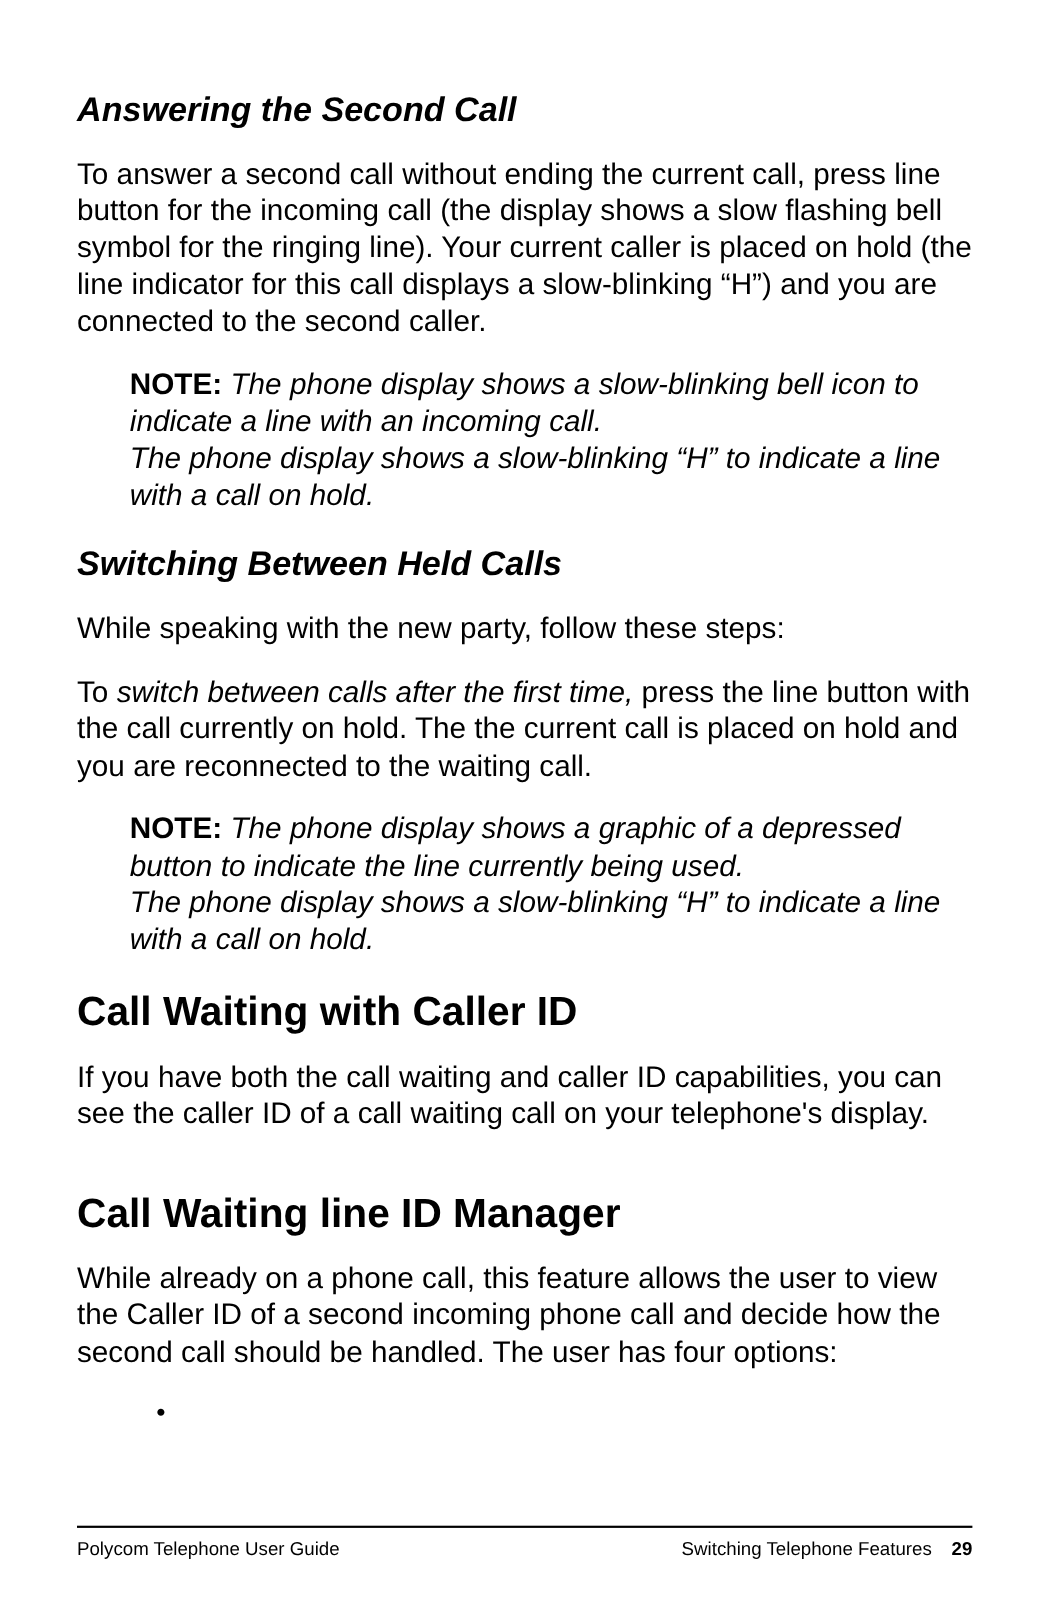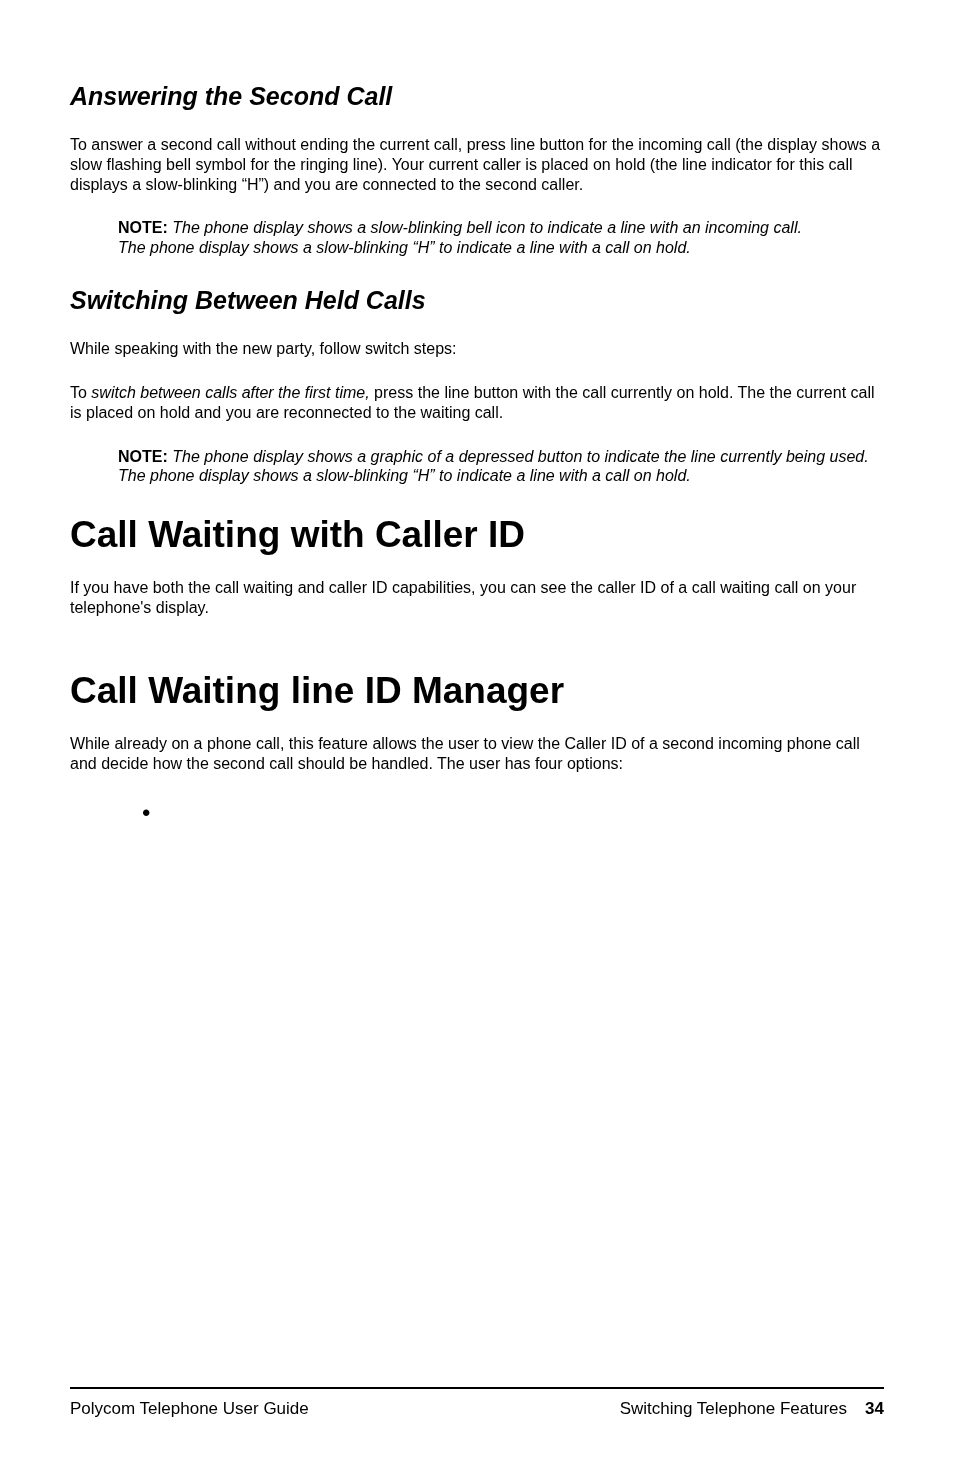--- a/index.html
+++ b/index.html
@@ -7,26 +7,26 @@
   body {
     font-family: Arial, Helvetica, sans-serif;
     color: #000;
     padding: 82px 70px 50px 70px;
     position: relative;
   }
   .h2 {
     font-family: Arial, Helvetica, sans-serif;
     font-weight: bold;
     font-style: italic;
-    font-size: 25px;
+    font-size: 31px;
     margin-bottom: 24px;
   }
   .para {
     font-family: Arial, Helvetica, sans-serif;
-    font-size: 16px;
+    font-size: 27px;
     line-height: 1.24;
     margin-bottom: 24px;
   }
   .note-block {
     margin-left: 48px;
     margin-right: 0;
     margin-bottom: 28px;
   }
   .note-block .para { margin-bottom: 0; }
   .note-label { font-weight: bold; }
@@ -83,21 +83,21 @@
 <body>
 
 <div class="h2">Answering the Second Call</div>
 <div class="para">To answer a second call without ending the current call, press line button for the incoming call (the display shows a slow flashing bell symbol for the ringing line). Your current caller is placed on hold (the line indicator for this call displays a slow-blinking “H”) and you are connected to the second caller.</div>
 <div class="note-block">
   <div class="para"><span class="note-label">NOTE:</span><span class="note-body" style="white-space: pre-line;"> The phone display shows a slow-blinking bell icon to indicate a line with an incoming call.
 The phone display shows a slow-blinking “H” to indicate a line with a call on hold.</span></div>
 </div>
 
 <div class="h2">Switching Between Held Calls</div>
-<div class="para">While speaking with the new party, follow switch steps:</div>
+<div class="para">While speaking with the new party, follow these steps:</div>
 <div class="para"><span>To </span><span class="inline-italic">switch between calls after the first time,</span><span> press the line button with the call currently on hold. The the current call is placed on hold and you are reconnected to the waiting call.</span></div>
 <div class="note-block">
   <div class="para"><span class="note-label">NOTE:</span><span class="note-body" style="white-space: pre-line;"> The phone display shows a graphic of a depressed button to indicate the line currently being used.
 The phone display shows a slow-blinking “H” to indicate a line with a call on hold.</span></div>
 </div>
 
 <div class="h1">Call Waiting with Caller ID</div>
 <div class="para">If you have both the call waiting and caller ID capabilities, you can see the caller ID of a call waiting call on your telephone's display.</div>
 
 <div class="sec-gap-28"></div>
@@ -105,15 +105,15 @@
 <div class="h1">Call Waiting line ID Manager</div>
 <div class="para">While already on a phone call, this feature allows the user to view the Caller ID of a second incoming phone call and decide how the second call should be handled. The user has four options:</div>
 <div class="bullet-row">
   <div class="bullet-dot">•</div>
 </div>
 
 <div class="footer">
   <hr class="footer-rule">
   <div class="footer-line">
     <div class="footer-left">Polycom Telephone User Guide</div>
-    <div class="footer-right"><span>Switching Telephone Features</span><span class="pagenum">34</span></div>
+    <div class="footer-right"><span>Switching Telephone Features</span><span class="pagenum">29</span></div>
   </div>
 </div>
 
 </body></html>

